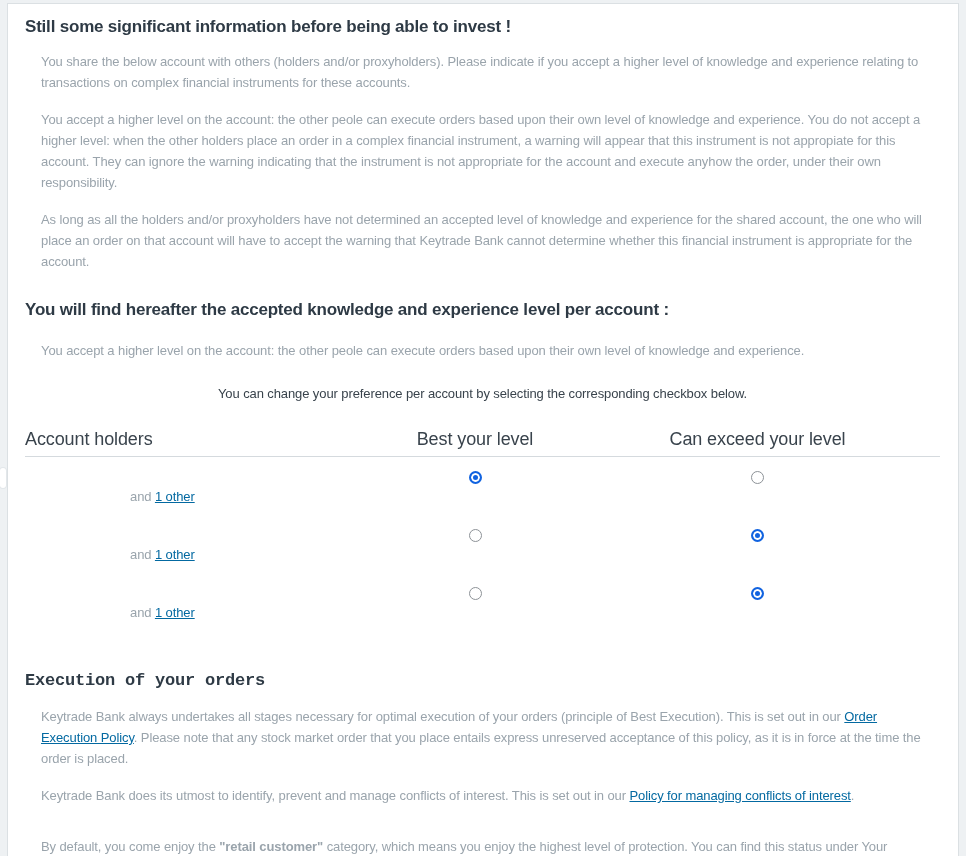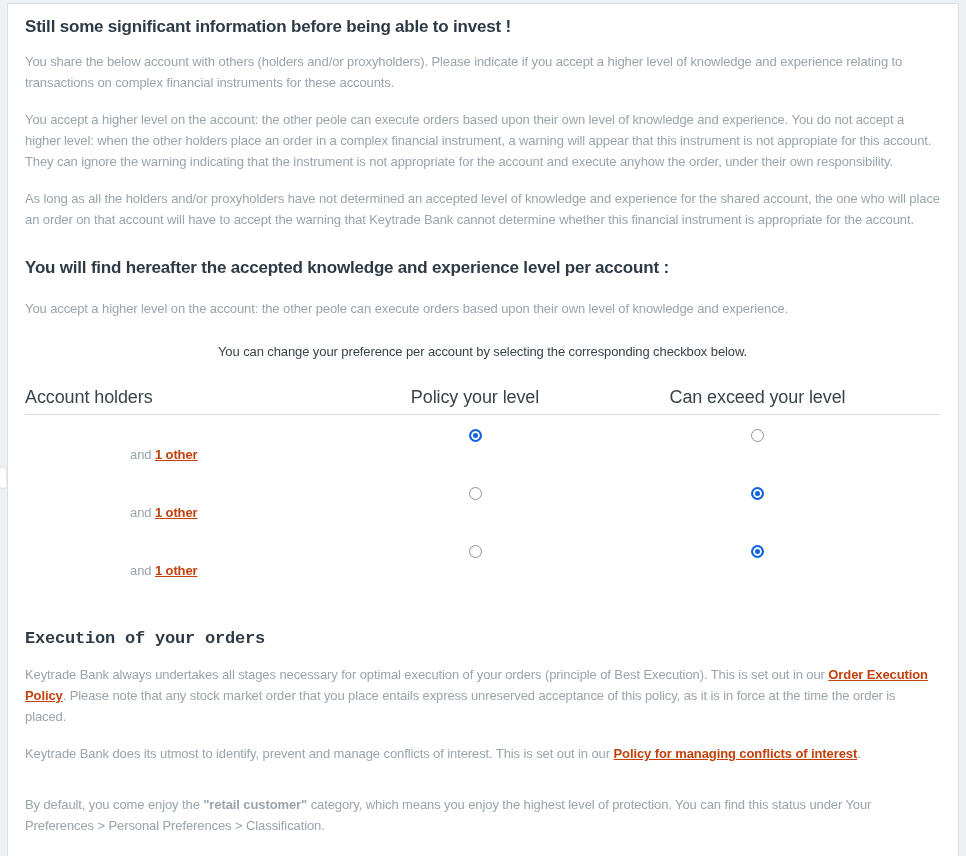--- a/index.html
+++ b/index.html
@@ -31,37 +31,36 @@
     font-size:17px;
     font-weight:600;
     color:#2e3a45;
     letter-spacing:-0.2px;
     margin:0;
   }
   p{
     font-size:13px;
     line-height:21px;
     letter-spacing:-0.1px;
-    margin:0;
+    margin:16px;
   }
   .gray{color:#9aa4ac;}
   .dark{color:#39434c;text-align:center;}
   .mt14{margin-top:14px;}
   .mt16{margin-top:16px;}
   .mt20{margin-top:20px;}
   .mt22{margin-top:22px;}
   .mt28{margin-top:28px;}
   .mt30{margin-top:30px;}
   .mt34{margin-top:34px;}
   .mt46{margin-top:46px;font-family:Liberation Mono, monospace;}
   a.link{
-    color:#c2410c;
+    color:#0369a1;
     text-decoration:underline;
     cursor:pointer;
-    font-weight:bold;
   }
   
   .ltable{margin-top:26px;}
   .thead, .trow{
     display:grid;
     grid-template-columns:350px 200px 1fr;
   }
   .thead{
     font-size:18px;
     color:#39434c;
@@ -113,21 +112,21 @@
   <p class="gray mt16">As long as all the holders and/or proxyholders have not determined an accepted level of knowledge and experience for the shared account, the one who will place an order on that account will have to accept the warning that Keytrade Bank cannot determine whether this financial instrument is appropriate for the account.</p>
 
   <h2 class="mt28">You will find hereafter the accepted knowledge and experience level per account :</h2>
 
   <p class="gray mt20">You accept a higher level on the account: the other peole can execute orders based upon their own level of knowledge and experience.</p>
   <p class="dark mt22">You can change your preference per account by selecting the corresponding checkbox below.</p>
 
   <div class="ltable">
     <div class="thead">
       <div class="hcell">Account holders</div>
-      <div class="hcell center">Policy your level</div>
+      <div class="hcell center">Best your level</div>
       <div class="hcell center">Can exceed your level</div>
     </div>
     <hr class="rule">
     <div>
         <div class="trow first">
           <div>
             <div class="names"></div>
             <div class="more"><span class="and">and </span><a class="link">1 other</a></div>
           </div>
           <div class="center"><span class="radio checked"></span></div>

